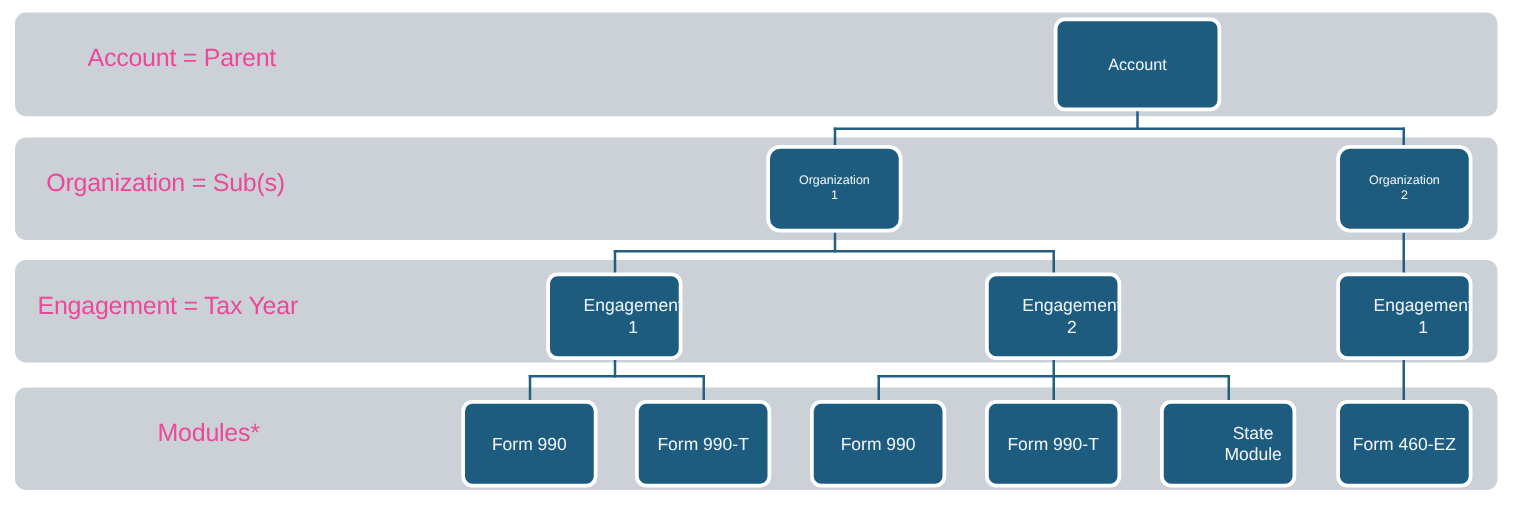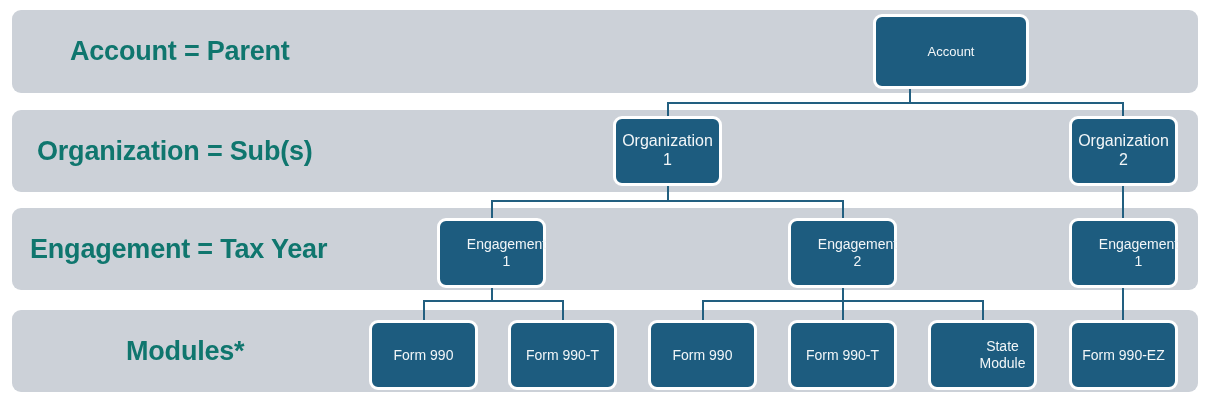--- a/index.html
+++ b/index.html
@@ -20,23 +20,23 @@
   .band {
     position: absolute;
     left: 12px;
     width: 1186px;
     background: #ccd1d8;
     border-radius: 9px;
     box-sizing: border-box;
   }
   .band-label {
     position: absolute;
-    color: #0f766e;
-    font-size: 27px;
-    font-weight: 700;
+    color: #ec4899;
+    font-size: 20px;
+    font-weight: 400;
     white-space: nowrap;
     letter-spacing: -0.2px;
   }
   .node {
     position: absolute;
     background: #1d5c7f;
     border: 3px solid #ffffff;
     border-radius: 9px;
     box-sizing: border-box;
     color: #f2f6f8;
@@ -46,21 +46,21 @@
     text-align: center;
     line-height: 1.18;
     font-weight: 400;
     z-index: 3;
   }
   .node .node-text {
     display: block;
     padding: 0 4px;
   }
   .node.n-account { font-size: 13px; }
-  .node.n-org     { font-size: 16px; }
+  .node.n-org     { font-size: 10px; border-radius: 11px; }
   .node.n-eng     { font-size: 14px; padding-left: 30px; }
   .node.n-mod     { font-size: 14px; }
 
   .conn {
     position: absolute;
     background: #225f80;
     z-index: 2;
   }
   .conn.h { height: 2px; }
   .conn.v { width: 2px; }
@@ -97,21 +97,21 @@
   <div class="conn v" style="left:423px; top:300px; height:22px;"></div>
   <div class="conn v" style="left:562px; top:300px; height:22px;"></div>
 
   <div class="conn v" style="left:842px; top:288px; height:34px;"></div>
   <div class="conn h" style="left:702px; top:300px; width:282px;"></div>
   <div class="conn v" style="left:702px; top:300px; height:22px;"></div>
   <div class="conn v" style="left:982px; top:300px; height:22px;"></div>
 
   <div class="conn v" style="left:1122px;top:288px; height:34px;"></div>
 
-  <div class="node n-account" style="left:873px; top:14px; width:156px; height:75px;">
+  <div class="node n-account" style="left:843px; top:14px; width:134px; height:75px;">
     <span class="node-text">Account</span>
   </div>
 
   <div class="node n-org" style="left:613px; top:116px; width:109px; height:70px;">
     <span class="node-text">
       <span>Organization</span><br>
       <span>1</span>
     </span>
   </div>
 
@@ -160,16 +160,16 @@
   </div>
 
   <div class="node n-mod" style="left:928px; top:320px; width:109px; height:70px;padding-left:40px;">
     <span class="node-text">
       <span>State</span><br>
       <span>Module</span>
     </span>
   </div>
 
   <div class="node n-mod" style="left:1069px; top:320px; width:109px; height:70px;">
-    <span class="node-text">Form 990-EZ</span>
+    <span class="node-text">Form 460-EZ</span>
   </div>
 
 </div>
 
 </body></html>

